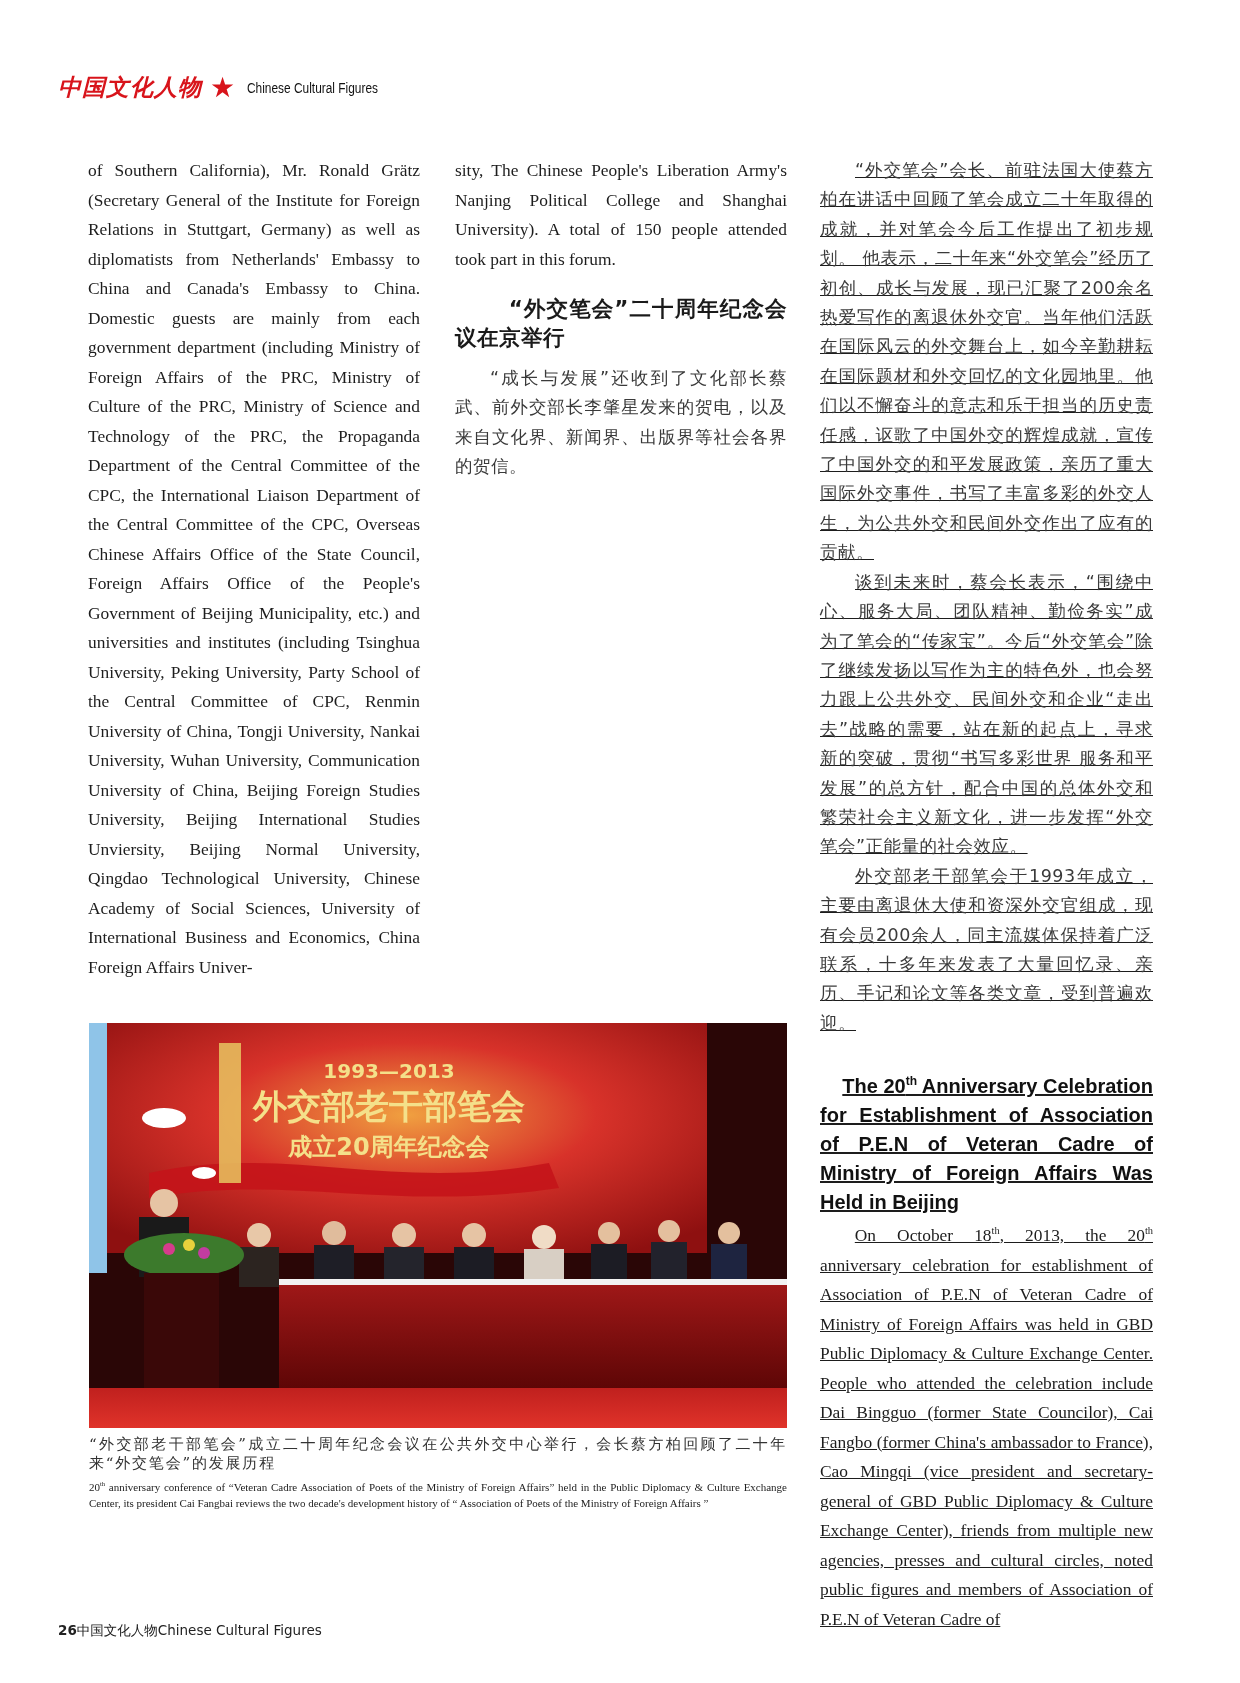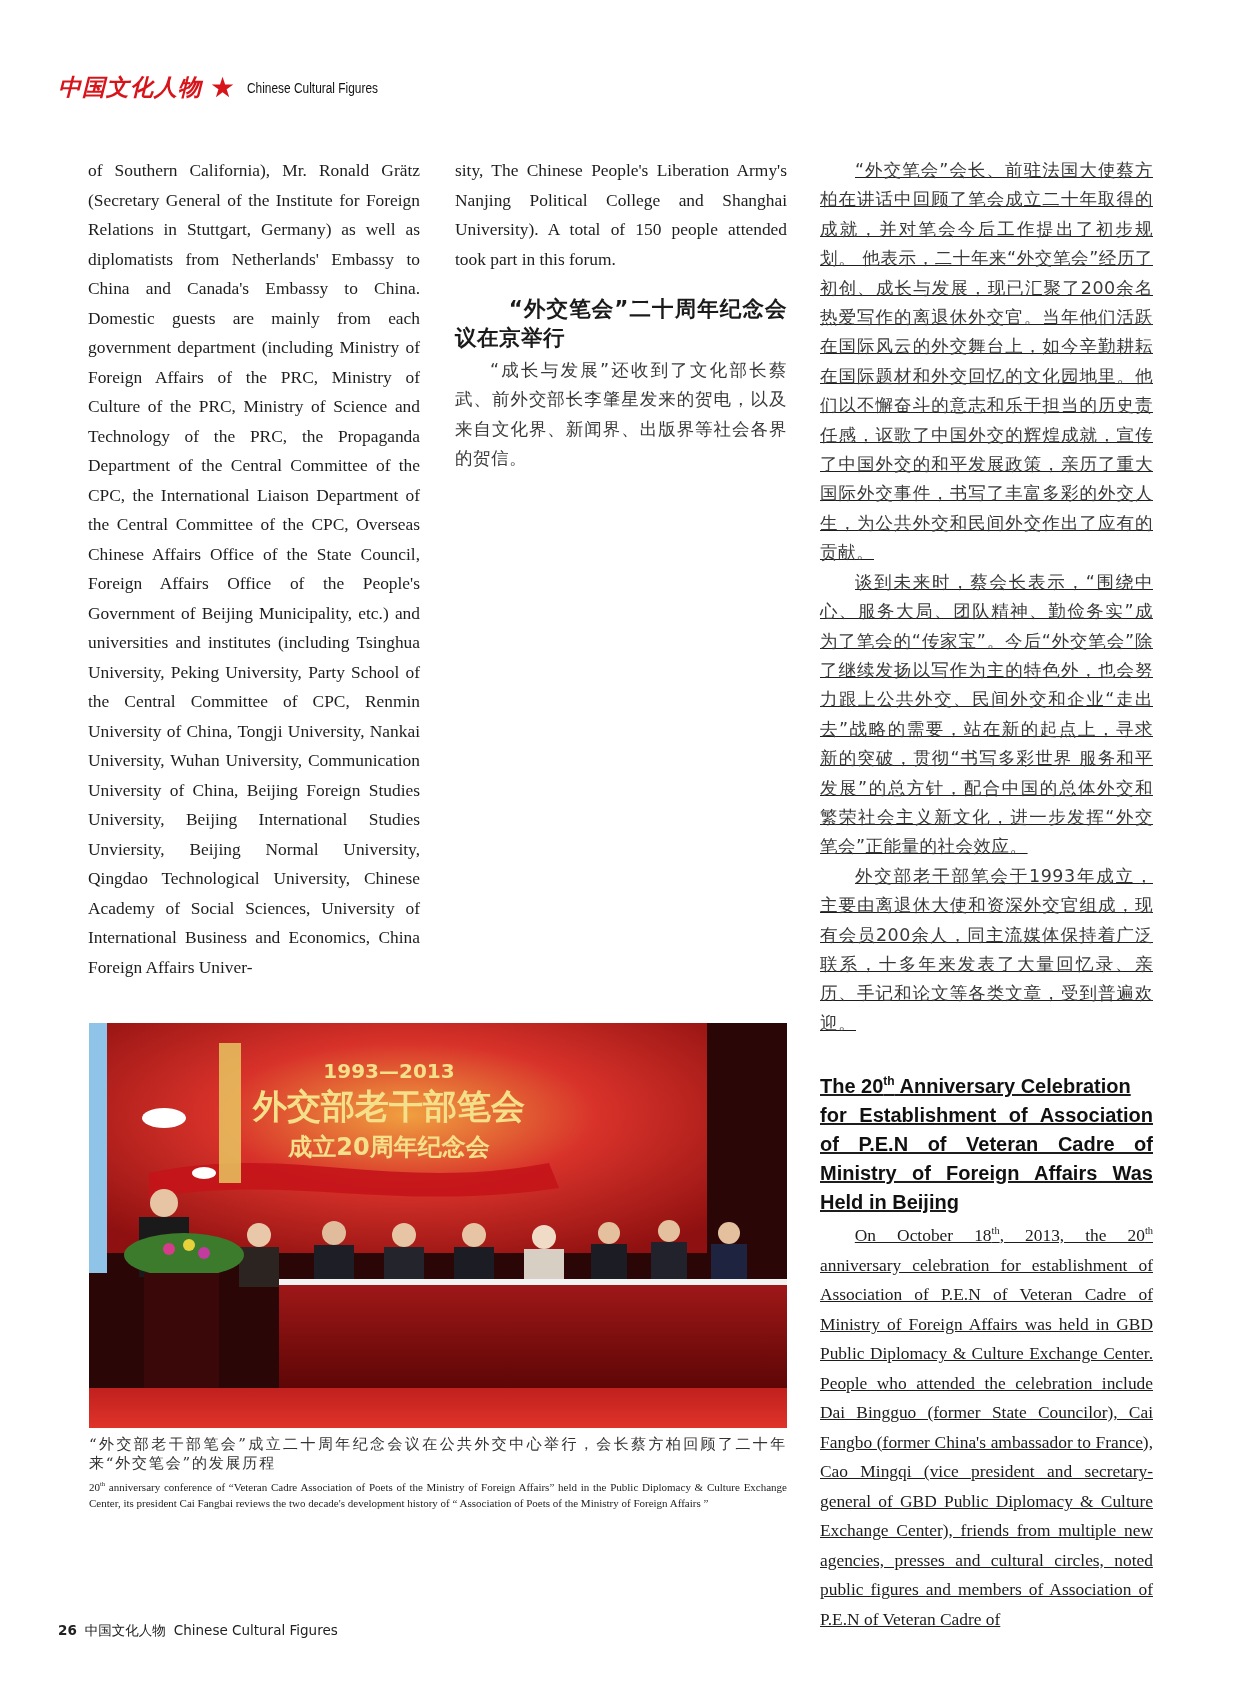--- a/index.html
+++ b/index.html
@@ -12,34 +12,34 @@
   .masthead .en { font-family: "Liberation Sans", sans-serif; font-size: 14px; color: #111; margin-left: 4px; transform: scaleX(0.85); transform-origin: left center; }
 
   .col { position: absolute; top: 156px; font-family: "Liberation Serif", serif; font-size: 17.4px; line-height: 29.5px; color: #1d1d1d; text-align: justify; }
   .col1 { left: 88px; width: 332px; }
   .col2 { left: 455px; width: 332px; }
   .col3 { left: 820px; width: 333px; text-decoration: underline; }
 
   .cn-text { font-family: "DejaVu Sans", sans-serif; font-size: 17.5px; line-height: 29.4px; color: #3a3a3a; text-align: justify; letter-spacing: 0.5px; }
   .indent { text-indent: 2em; }
 
-  .cn-heading { font-family: "DejaVu Sans", sans-serif; font-weight: bold; font-size: 21.5px; line-height: 29px; color: #1a1a1a; margin-top: 20px; margin-bottom: 4px; text-indent: 2.5em; letter-spacing: 0.5px; }
+  .cn-heading { font-family: "DejaVu Sans", sans-serif; font-weight: bold; font-size: 21.5px; line-height: 29px; color: #1a1a1a; margin-top: 20px; margin-bottom: 12px; text-indent: 2.5em; letter-spacing: 0.5px; }
 
   .photo { position: absolute; left: 89px; top: 1023px; width: 698px; height: 405px; overflow: hidden; background: #15803d; }
   .photo svg { width: 100%; height: 100%; display: block; }
 
   .caption { position: absolute; left: 89px; top: 1435px; width: 698px; }
   .caption .cn-cap { font-family: "DejaVu Serif", serif; font-size: 15px; line-height: 19px; color: #333; letter-spacing: 1.8px; text-align: justify; }
   .caption .en-cap { font-family: "Liberation Serif", serif; font-size: 11px; line-height: 16.4px; color: #222; margin-top: 6px; text-align: justify; }
   sup { font-size: 0.6em; vertical-align: super; line-height: 0; }
 
   .en-heading { font-family: "Liberation Sans", sans-serif; font-size: 20px; line-height: 29px; color: #111; margin-top: 34px; margin-bottom: 4px; text-align: justify; }
-  .en-heading .first { display: block; }
+  .en-heading .first { display: block; text-align: right; }
 
-  .footer { position: absolute; left: 58px; top: 1622px; font-family: "DejaVu Sans", sans-serif; font-size: 13.5px; color: #222; display: flex; gap: 8px; align-items: baseline; }
+  .footer { position: absolute; left: 58px; top: 1622px; font-family: "DejaVu Sans", sans-serif; font-size: 13.5px; color: #222; display: flex; align-items: baseline; }
   .footer .pn { font-weight: bold; }
 </style>
 </head>
 <body>
 
 <header class="masthead">
   <span class="cn">中国文化人物</span>
   <span class="star">★</span>
   <span class="en">Chinese Cultural Figures</span>
 </header>

